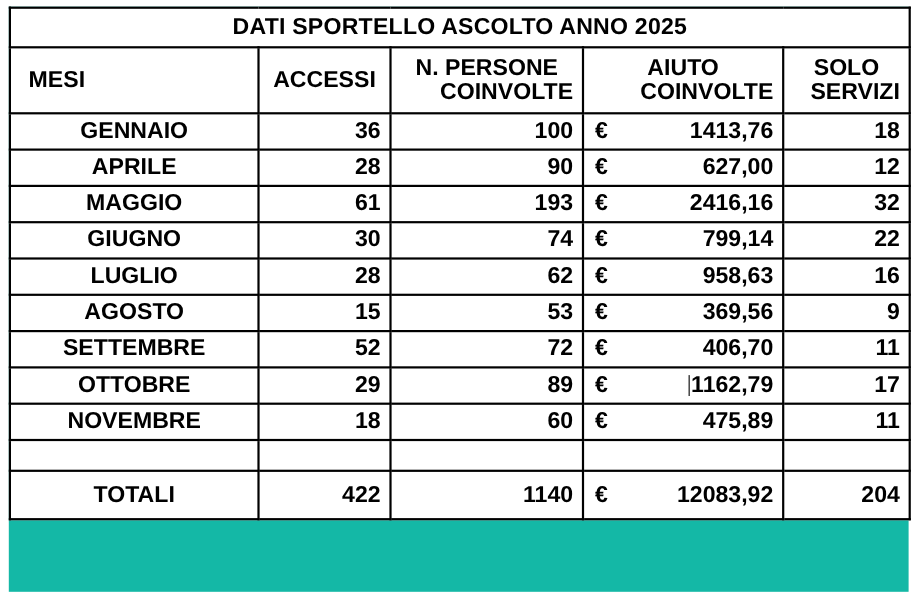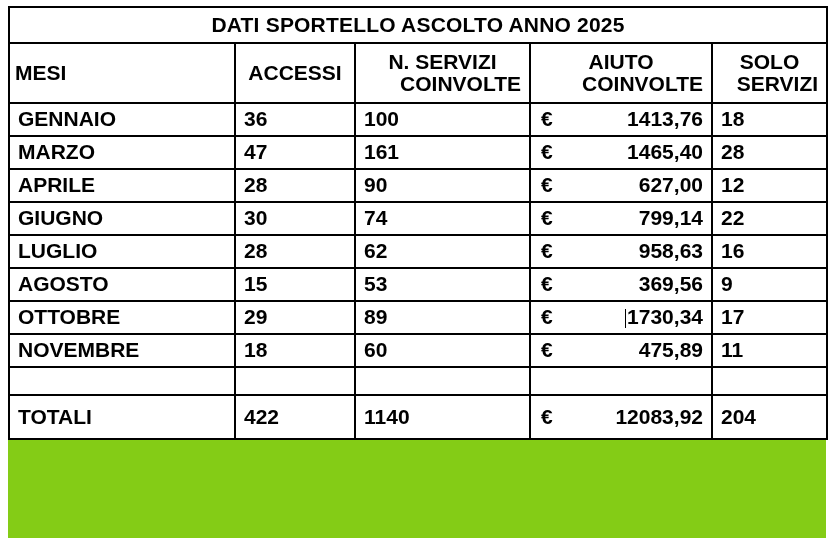--- a/index.html
+++ b/index.html
@@ -12,21 +12,21 @@
     height: 545px;
     font-family: "Liberation Sans", sans-serif;
     overflow: hidden;
   }
   .sheet {
     position: absolute;
     left: 8px;
     top: 6px;
     width: 818px;
     height: 532px;
-    background: #84cc16;
+    background: #14b8a6;
   }
   table.data-table {
     border-collapse: collapse;
     table-layout: fixed;
     width: 818px;
     background: #ffffff;
   }
   table.data-table td {
     border: 2px solid #000000;
     padding: 0 8px;
@@ -54,29 +54,29 @@
   .head-cell {
     text-align: center;
     vertical-align: top;
     font-size: 21px;
     padding-top: 3px;
     height: 58px;
     white-space: normal;
   }
   .head-cell.left {
     text-align: left;
-    padding-left: 5px;
+    padding-left: 16px;
   }
   .head-line2 { display: block; text-align: right; }
 
   .row-cell {
     height: 31px;
   }
-  .cell-month  { text-align: left; }
-  .cell-num    { padding-right: 14px; }
+  .cell-month  { text-align: center; }
+  .cell-num    { text-align: right; padding-right: 14px; }
   .cell-money  { text-align: right; padding-right: 14px; }
   .cell-money .euro {
     float: left;
     padding-left: 2px;
   }
   .spacer-row td {
     height: 26px;
     border-top: 2px solid #000000;
     border-bottom: none;
   }
@@ -112,55 +112,55 @@
         <td class="title-cell" colspan="5">DATI SPORTELLO ASCOLTO ANNO 2025</td>
       </tr>
       <tr>
         <td class="head-cell left">
           <span>MESI</span>
         </td>
         <td class="head-cell">
           <span>ACCESSI</span>
         </td>
         <td class="head-cell">
-          <span>N. SERVIZI</span>
+          <span>N. PERSONE</span>
           <span class="head-line2">COINVOLTE</span>
         </td>
         <td class="head-cell">
           <span>AIUTO</span>
           <span class="head-line2">COINVOLTE</span>
         </td>
         <td class="head-cell">
           <span>SOLO</span>
           <span class="head-line2">SERVIZI</span>
         </td>
       </tr>
 
       <tr>
         <td class="row-cell cell-month">GENNAIO</td>
         <td class="row-cell cell-num">36</td>
         <td class="row-cell cell-num">100</td>
         <td class="row-cell cell-money"><span class="euro">€</span><span>1413,76</span></td>
         <td class="row-cell cell-num">18</td>
       </tr>
       <tr>
-        <td class="row-cell cell-month">MARZO</td>
-        <td class="row-cell cell-num">47</td>
-        <td class="row-cell cell-num">161</td>
-        <td class="row-cell cell-money"><span class="euro">€</span><span>1465,40</span></td>
-        <td class="row-cell cell-num">28</td>
-      </tr>
-      <tr>
         <td class="row-cell cell-month">APRILE</td>
         <td class="row-cell cell-num">28</td>
         <td class="row-cell cell-num">90</td>
         <td class="row-cell cell-money"><span class="euro">€</span><span>627,00</span></td>
         <td class="row-cell cell-num">12</td>
       </tr>
       <tr>
+        <td class="row-cell cell-month">MAGGIO</td>
+        <td class="row-cell cell-num">61</td>
+        <td class="row-cell cell-num">193</td>
+        <td class="row-cell cell-money"><span class="euro">€</span><span>2416,16</span></td>
+        <td class="row-cell cell-num">32</td>
+      </tr>
+      <tr>
         <td class="row-cell cell-month">GIUGNO</td>
         <td class="row-cell cell-num">30</td>
         <td class="row-cell cell-num">74</td>
         <td class="row-cell cell-money"><span class="euro">€</span><span>799,14</span></td>
         <td class="row-cell cell-num">22</td>
       </tr>
       <tr>
         <td class="row-cell cell-month">LUGLIO</td>
         <td class="row-cell cell-num">28</td>
         <td class="row-cell cell-num">62</td>
@@ -168,24 +168,31 @@
         <td class="row-cell cell-num">16</td>
       </tr>
       <tr>
         <td class="row-cell cell-month">AGOSTO</td>
         <td class="row-cell cell-num">15</td>
         <td class="row-cell cell-num">53</td>
         <td class="row-cell cell-money"><span class="euro">€</span><span>369,56</span></td>
         <td class="row-cell cell-num">9</td>
       </tr>
       <tr>
+        <td class="row-cell cell-month">SETTEMBRE</td>
+        <td class="row-cell cell-num">52</td>
+        <td class="row-cell cell-num">72</td>
+        <td class="row-cell cell-money"><span class="euro">€</span><span>406,70</span></td>
+        <td class="row-cell cell-num">11</td>
+      </tr>
+      <tr>
         <td class="row-cell cell-month">OTTOBRE</td>
         <td class="row-cell cell-num">29</td>
         <td class="row-cell cell-num">89</td>
-        <td class="row-cell cell-money"><span class="euro">€</span><span class="caret"></span><span>1730,34</span></td>
+        <td class="row-cell cell-money"><span class="euro">€</span><span class="caret"></span><span>1162,79</span></td>
         <td class="row-cell cell-num">17</td>
       </tr>
       <tr>
         <td class="row-cell cell-month">NOVEMBRE</td>
         <td class="row-cell cell-num">18</td>
         <td class="row-cell cell-num">60</td>
         <td class="row-cell cell-money"><span class="euro">€</span><span>475,89</span></td>
         <td class="row-cell cell-num">11</td>
       </tr>
 

